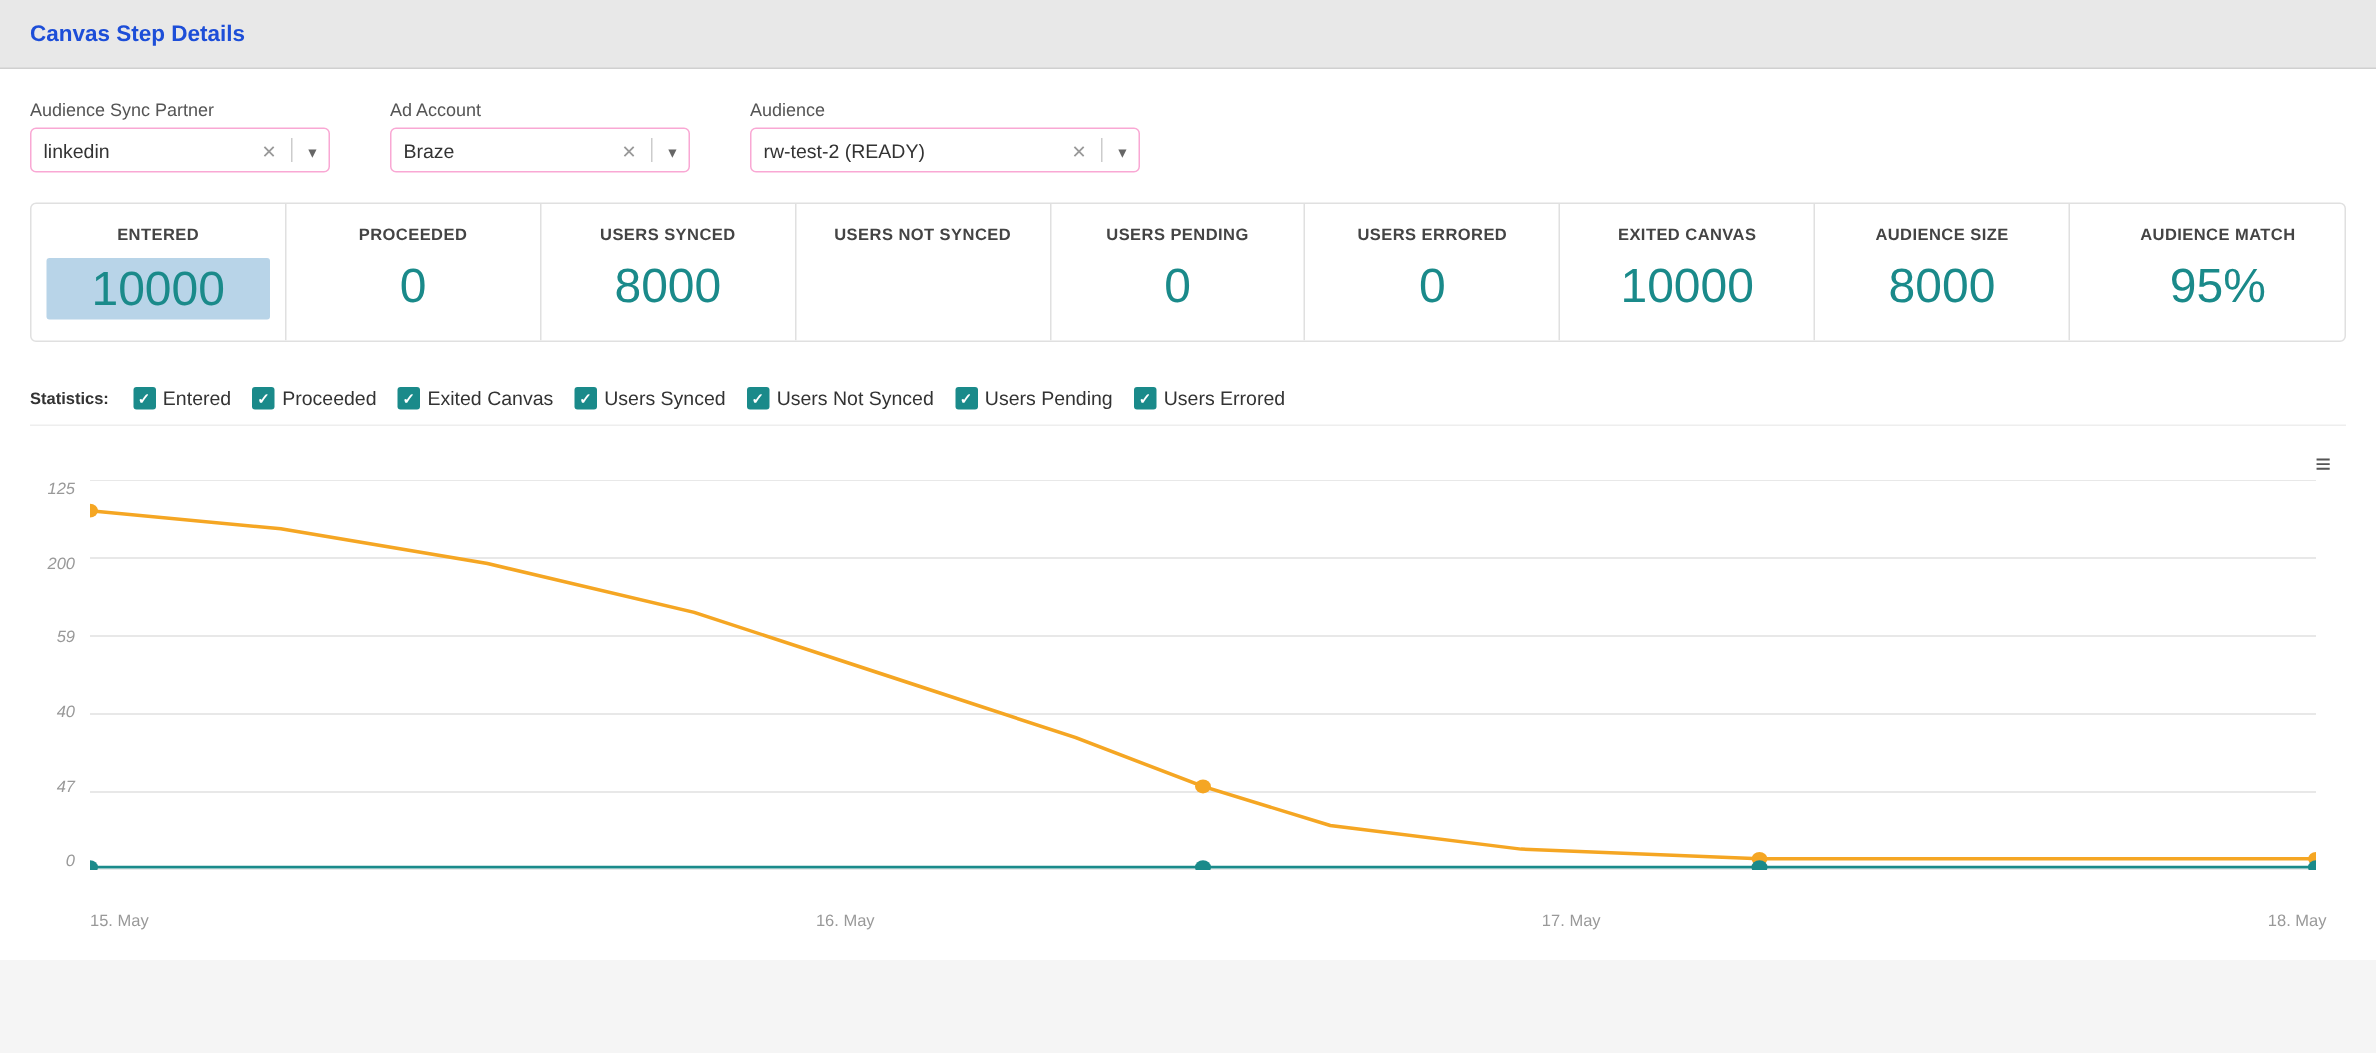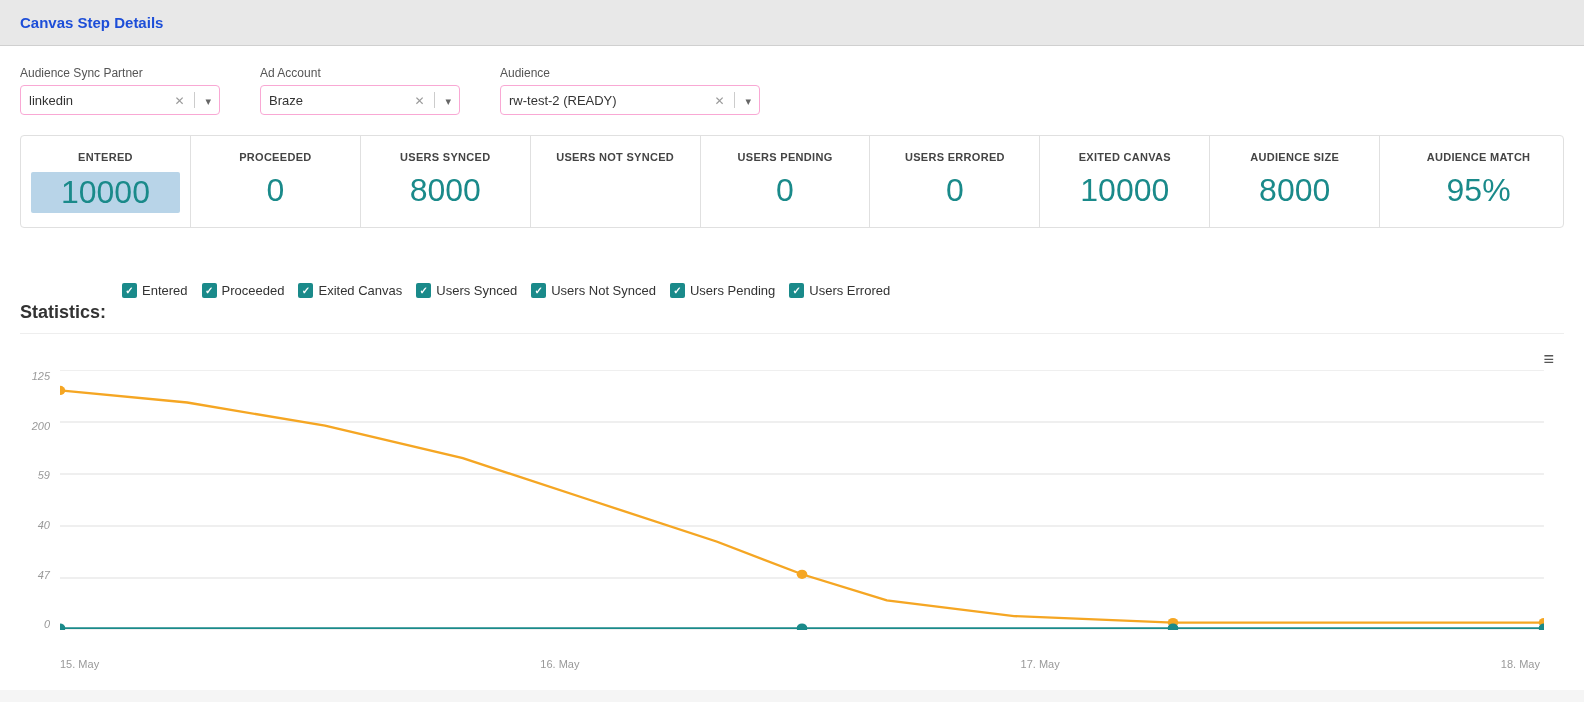--- a/index.html
+++ b/index.html
@@ -122,22 +122,21 @@
       display: flex;
       align-items: center;
       gap: 16px;
       margin-bottom: 16px;
       padding: 10px 0;
       border-bottom: 1px solid #eee;
     }
 
     .statistics-label {
       font-weight: 600;
-      font-size: 18px;
-      margin-top: 44px;
+      font-size: 11px;
     }
 
     .stat-item {
       display: flex;
       align-items: center;
       gap: 5px;
       font-size: 13px;
     }
 
     .stat-checkbox {
@@ -190,21 +189,21 @@
       color: #999;
       text-align: right;
       padding-right: 5px;
       font-style: italic;
     }
 
     .x-axis-labels {
       position: absolute;
       bottom: 0;
       left: 40px;
-      right: 24px;
+      right: 13px;
       display: flex;
       justify-content: space-between;
       align-items: center;
     }
 
     .x-label {
       font-size: 11px;
       color: #999;
       text-align: center;
     }

